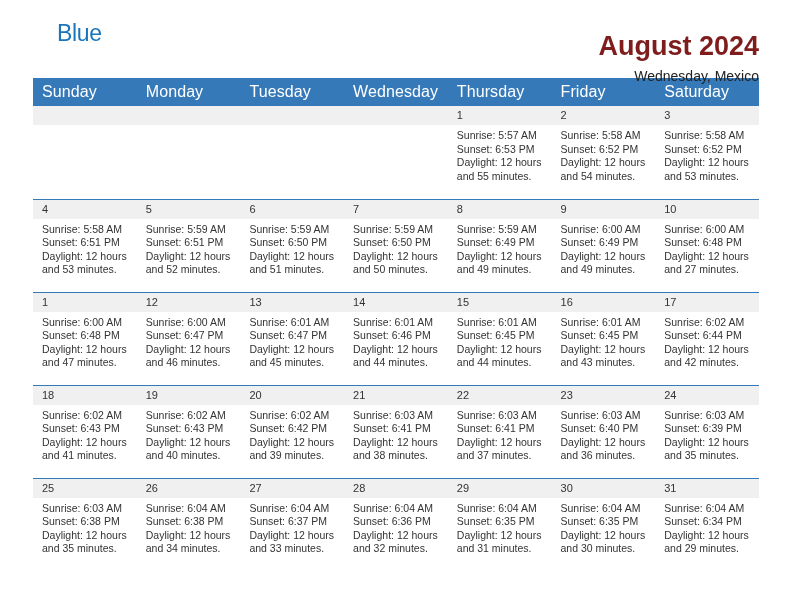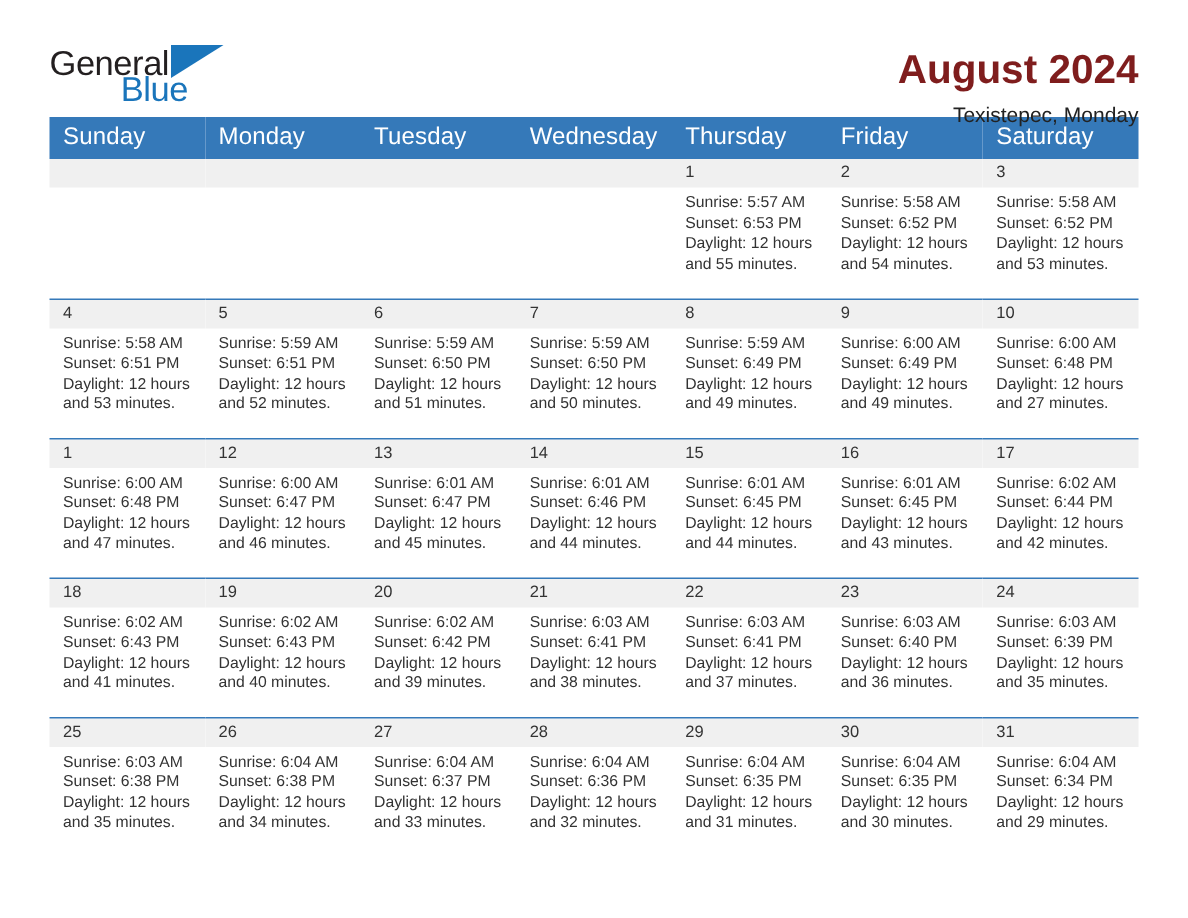--- a/index.html
+++ b/index.html
@@ -125,32 +125,28 @@
   .empty .daynum { color: transparent; }
 </style>
 </head>
 <body>
 
 <div class="page">
 
   <div class="header">
 
     <div class="logo">
-      <div class="logo-row1">
-        <span class="logo-general">General</span>
-        <span class="logo-tri"></span>
-      </div>
       <div class="logo-row2">
         <span class="logo-blue">Blue</span>
       </div>
     </div>
 
     <div class="title-block">
       <div class="cal-title">August 2024</div>
-      <div class="cal-subtitle">Texistepec, Monday</div>
+      <div class="cal-subtitle">Wednesday, Mexico</div>
     </div>
 
   </div>
 
   <table class="calendar">
     <thead>
       <tr>
         <th>Sunday</th>
         <th>Monday</th>
         <th>Tuesday</th>

